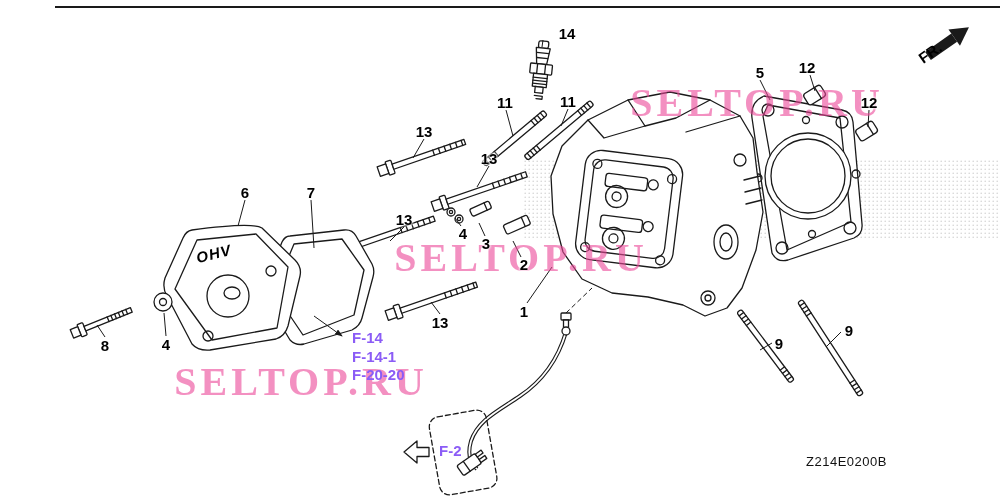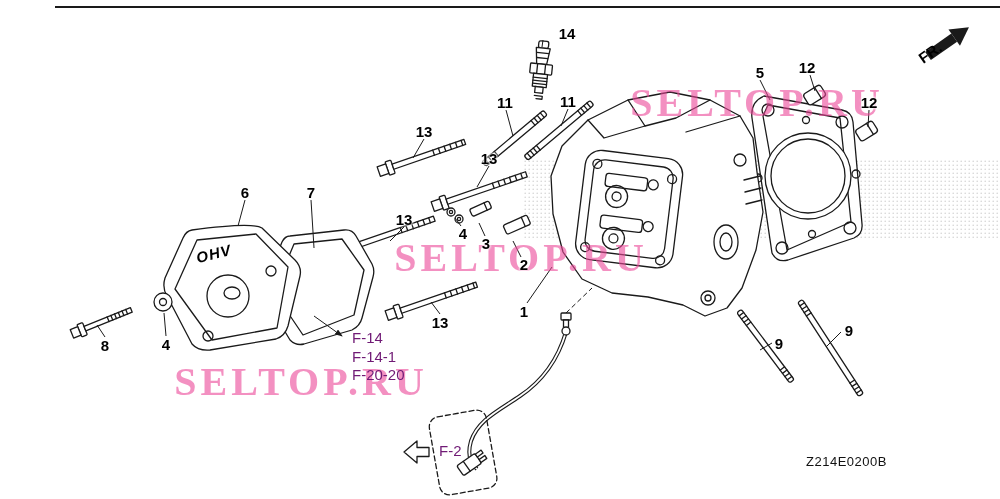--- a/index.html
+++ b/index.html
@@ -13,21 +13,21 @@
   .bk{fill:#1a1a1a !important;stroke:none !important;}
   .leader{stroke:#1a1a1a;stroke-width:1;}
   .dash{stroke-dasharray:5 3;}
   
   .watermark{position:absolute;z-index:2;transform:translate(-50%,-50%);
     font-family:"Liberation Serif",serif;font-weight:bold;font-size:40px;letter-spacing:4px;
     color:#ec4899;opacity:.6;white-space:nowrap;pointer-events:none;}
   .plabel{position:absolute;z-index:3;transform:translate(-50%,-50%);
     font-weight:bold;font-size:15px;color:#000;line-height:1;
     text-shadow:0 0 3px #fff,0 0 3px #fff,0 0 3px #fff;}
-  .reflabel{position:absolute;z-index:3;font-weight:normal;font-size:15px;color:#701a75;line-height:1;white-space:nowrap;}
+  .reflabel{position:absolute;z-index:3;font-weight:bold;font-size:15px;color:#8b5cf6;line-height:1;white-space:nowrap;}
   .code{position:absolute;z-index:3;font-size:13px;letter-spacing:.5px;color:#111;line-height:1;}
   .frlabel{position:absolute;z-index:3;font-weight:bold;font-size:15px;color:#000;
     transform:rotate(-35deg);line-height:1;}
   .ohv{position:absolute;z-index:3;font-weight:bold;font-style:italic;font-size:15px;
     letter-spacing:1px;color:#000;transform:rotate(-14deg);line-height:1;}
 </style>
 </head>
 <body>
 
 <div class="stage">

